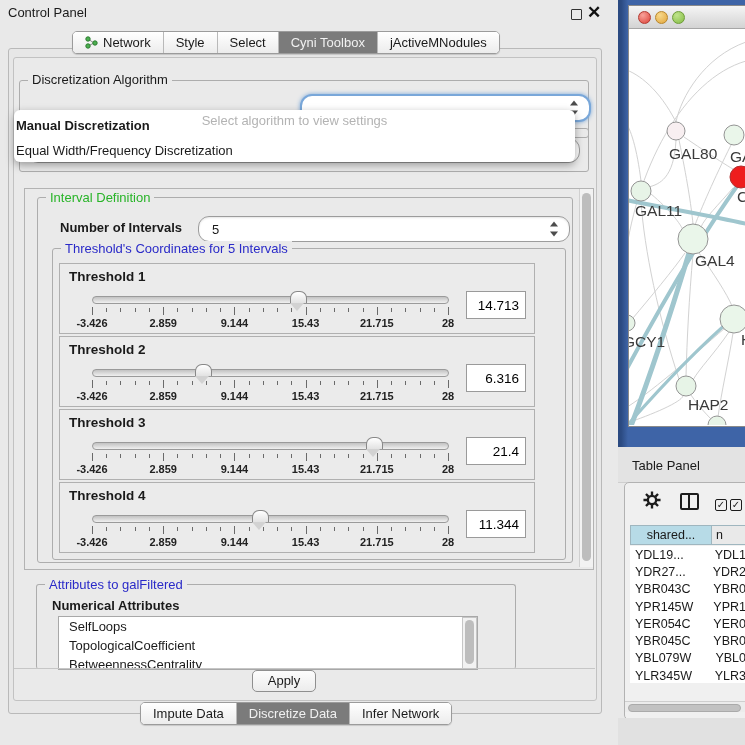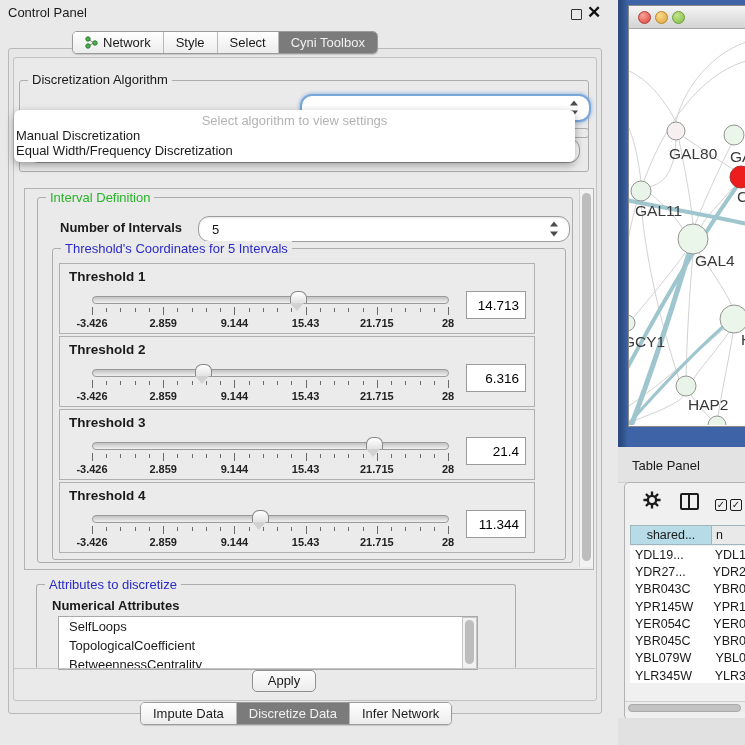--- a/index.html
+++ b/index.html
@@ -33,21 +33,21 @@
   .combo{background:#fff;border:1px solid #9c9c9c;border-radius:11px;box-shadow:inset 0 1px 2px rgba(0,0,0,.10);}
   .combo .val{position:absolute;left:13px;top:50%;transform:translateY(-50%);font-size:13px;}
   .spin{position:absolute;right:10px;top:50%;transform:translateY(-50%);width:9px;height:15px;}
   .spin::before{content:"";position:absolute;left:0;top:0;border-left:4.5px solid transparent;border-right:4.5px solid transparent;border-bottom:5px solid #4c4c4c;}
   .spin::after{content:"";position:absolute;left:0;bottom:0;border-left:4.5px solid transparent;border-right:4.5px solid transparent;border-top:5px solid #4c4c4c;}
 
   
   .popup{left:14px;top:82px;width:561px;height:52px;background:#fff;border-radius:6px;
          box-shadow:0 3px 9px rgba(0,0,0,.35);z-index:10;margin-top:28px;}
   .popup .ph{position:absolute;top:3px;left:0;right:0;text-align:center;color:#b3b3b3;font-size:13px;}
-  .popup .opt1{position:absolute;top:18px;left:2px;font-size:13px;font-weight:normal;}
+  .popup .opt1{position:absolute;top:8px;left:2px;font-size:13px;font-weight:bold;}
   .popup .opt2{position:absolute;top:33px;left:2px;font-size:13px;}
   .hidden-combo{left:300px;top:94px;width:287px;height:24px;background:#fff;border:2px solid #79a7d9;
                 border-radius:12px;box-shadow:0 0 4px #79a7d9;z-index:2;}
 
   
   .scrollpane{left:24px;top:188px;width:568px;height:380px;border:1px solid #b3b3b3;background:#eaeaea;}
   .vsb{position:absolute;background:#f2f2f2;border-left:1px solid #d0d0d0;}
   .vsb .thumbbar{position:absolute;left:2px;right:2px;background:#bdbdbd;border-radius:5px;}
 
   
@@ -131,20 +131,23 @@
       <span>Network</span>
     </div>
     <div class="s">
         <span>Style</span>
       </div>
     <div class="s">
         <span>Select</span>
       </div>
     <div class="s active">
         <span>Cyni Toolbox</span>
+      </div>
+    <div class="s">
+        <span>jActiveMNodules</span>
       </div>
   </div>
 
   <div class="abs fs" style="left:19px;top:80px;width:568px;height:56px;">
     <span class="legend" style="top:-9px;">Discretization Algorithm</span>
   </div>
   <div class="abs hidden-combo">
       <span class="spin"></span>
     </div>
 
@@ -355,21 +358,21 @@
                 <span class="ticklabel" style="left: 100%;">28</span>
               </div>
           </div>
           <input class="th-value" readonly="" value="11.344" style="">
         </div>
       </div>
     </div>
   </div>
 
   <div class="abs fs" style="left:36px;top:584px;width:478px;height:84px;border-bottom:none;">
-    <span class="legend blue">Attributes to discretize</span>
+    <span class="legend blue">Attributes to galFiltered</span>
   </div>
   <div class="abs bold" style="left:52px;top:598px;font-size:13px;">Numerical Attributes</div>
   <div class="abs attr-list">
       <div class="attr-item">SelfLoops</div>
       <div class="attr-item">TopologicalCoefficient</div>
       <div class="attr-item">BetweennessCentrality</div>
     </div>
   <div class="abs vsb" style="left:462px;top:617px;width:13px;height:50px;border:1px solid #c6c6c6;">
     <div class="thumbbar" style="top:2px;height:44px;"></div>
   </div>

